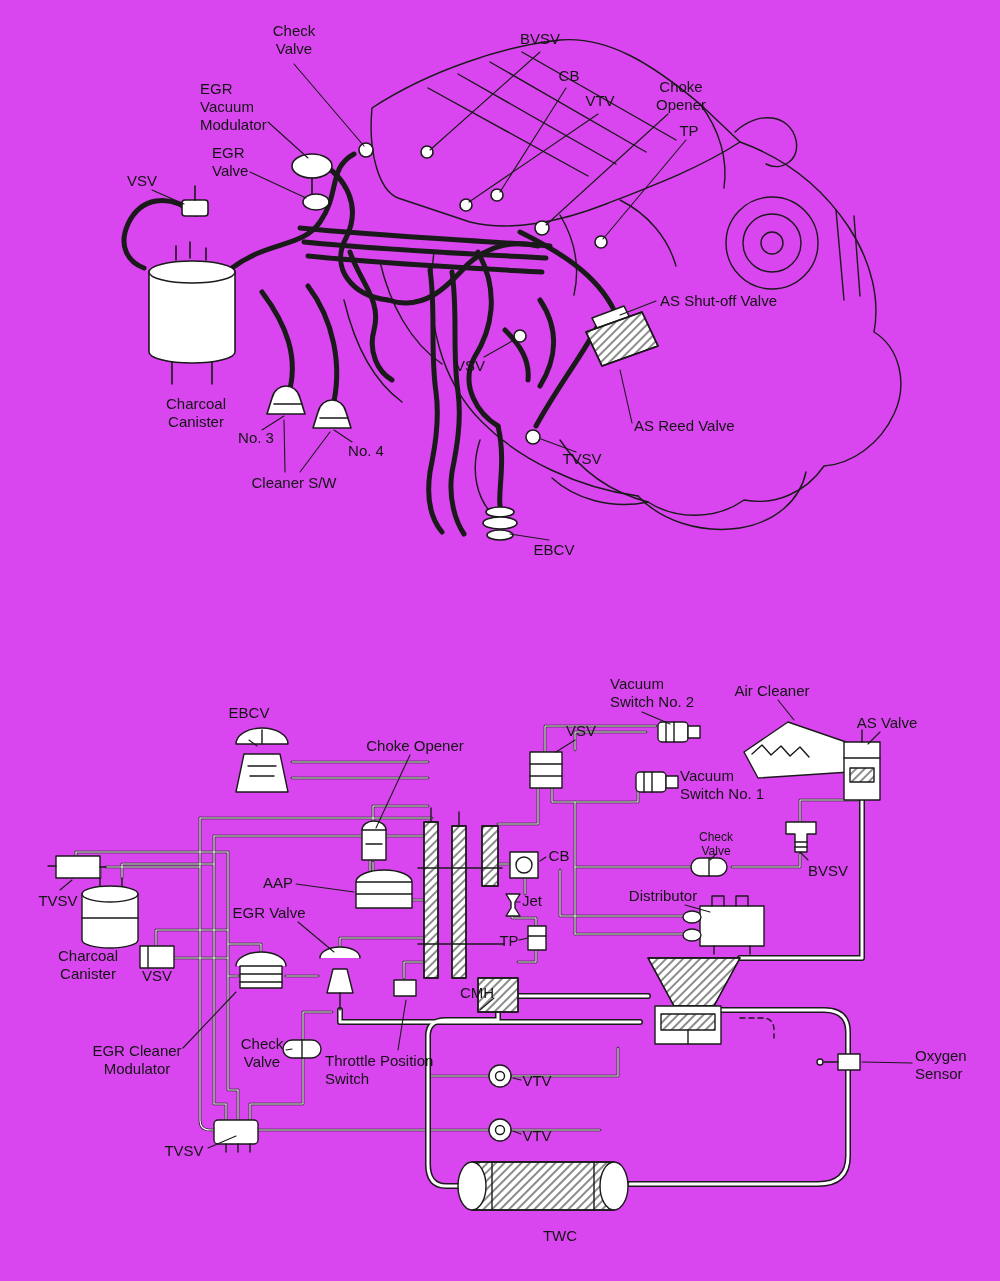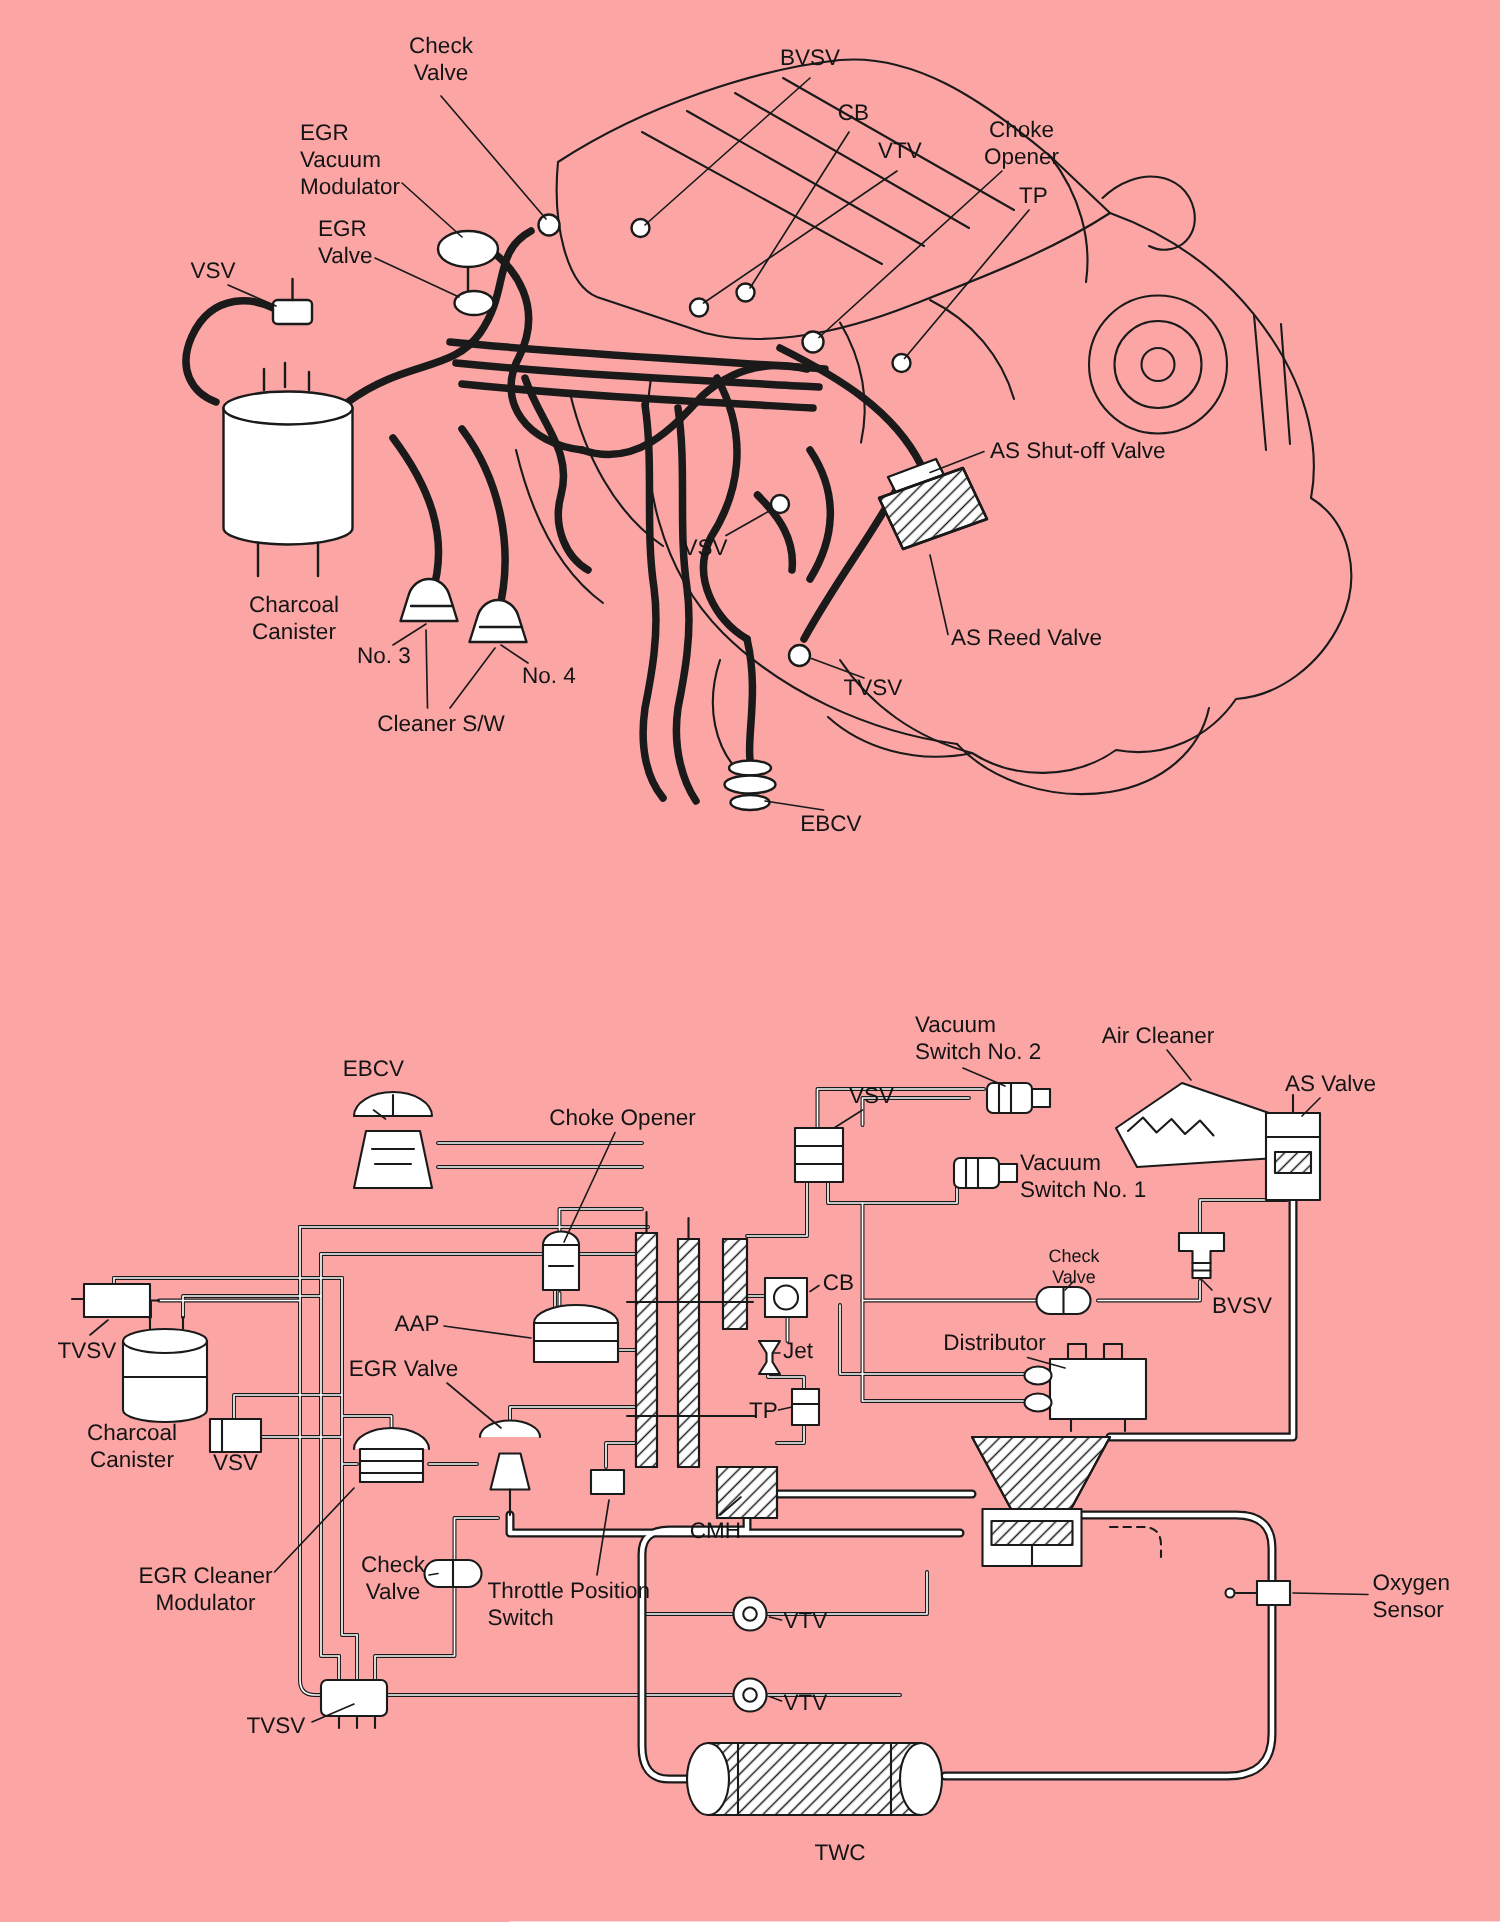--- a/index.html
+++ b/index.html
@@ -1,21 +1,21 @@
 <!DOCTYPE html>
 <html><head>
 <meta charset="utf-8">
 <style>
   * { box-sizing: border-box; }
   html, body { margin: 0; padding: 0; background: #ffffff; }
   .page {
     position: relative;
     width: 1000px;
     height: 1281px;
-    background: #fca5a5;
+    background: #d946ef;
     font-family: "Liberation Sans", "DejaVu Sans", sans-serif;
     color: #141414;
     overflow: hidden;
   }
   .art { position: absolute; left: 0; top: 0; }
   .lbl {
     position: absolute;
     font-size: 15px;
     line-height: 18px;
     white-space: pre-line;
@@ -410,21 +410,21 @@
 <div class="lbl c" style="left:828px;top:862px">BVSV</div>
 <div class="lbl c" style="left:58px;top:892px">TVSV</div>
 <div class="lbl c" style="left:278px;top:874px">AAP</div>
 <div class="lbl" style="left:522px;top:892px">Jet</div>
 <div class="lbl c" style="left:663px;top:887px">Distributor</div>
 <div class="lbl c" style="left:269px;top:904px">EGR Valve</div>
 <div class="lbl c" style="left:509px;top:932px">TP</div>
 <div class="lbl c" style="left:88px;top:947px">Charcoal
 Canister</div>
 <div class="lbl c" style="left:157px;top:967px">VSV</div>
-<div class="lbl c" style="left:477px;top:1012px">CMH</div>
+<div class="lbl c" style="left:477px;top:984px">CMH</div>
 <div class="lbl c" style="left:137px;top:1042px">EGR Cleaner
 Modulator</div>
 <div class="lbl c" style="left:262px;top:1035px">Check
 Valve</div>
 <div class="lbl" style="left:325px;top:1052px">Throttle Position
 Switch</div>
 <div class="lbl c" style="left:537px;top:1072px">VTV</div>
 <div class="lbl" style="left:915px;top:1047px">Oxygen
 Sensor</div>
 <div class="lbl c" style="left:537px;top:1127px">VTV</div>

